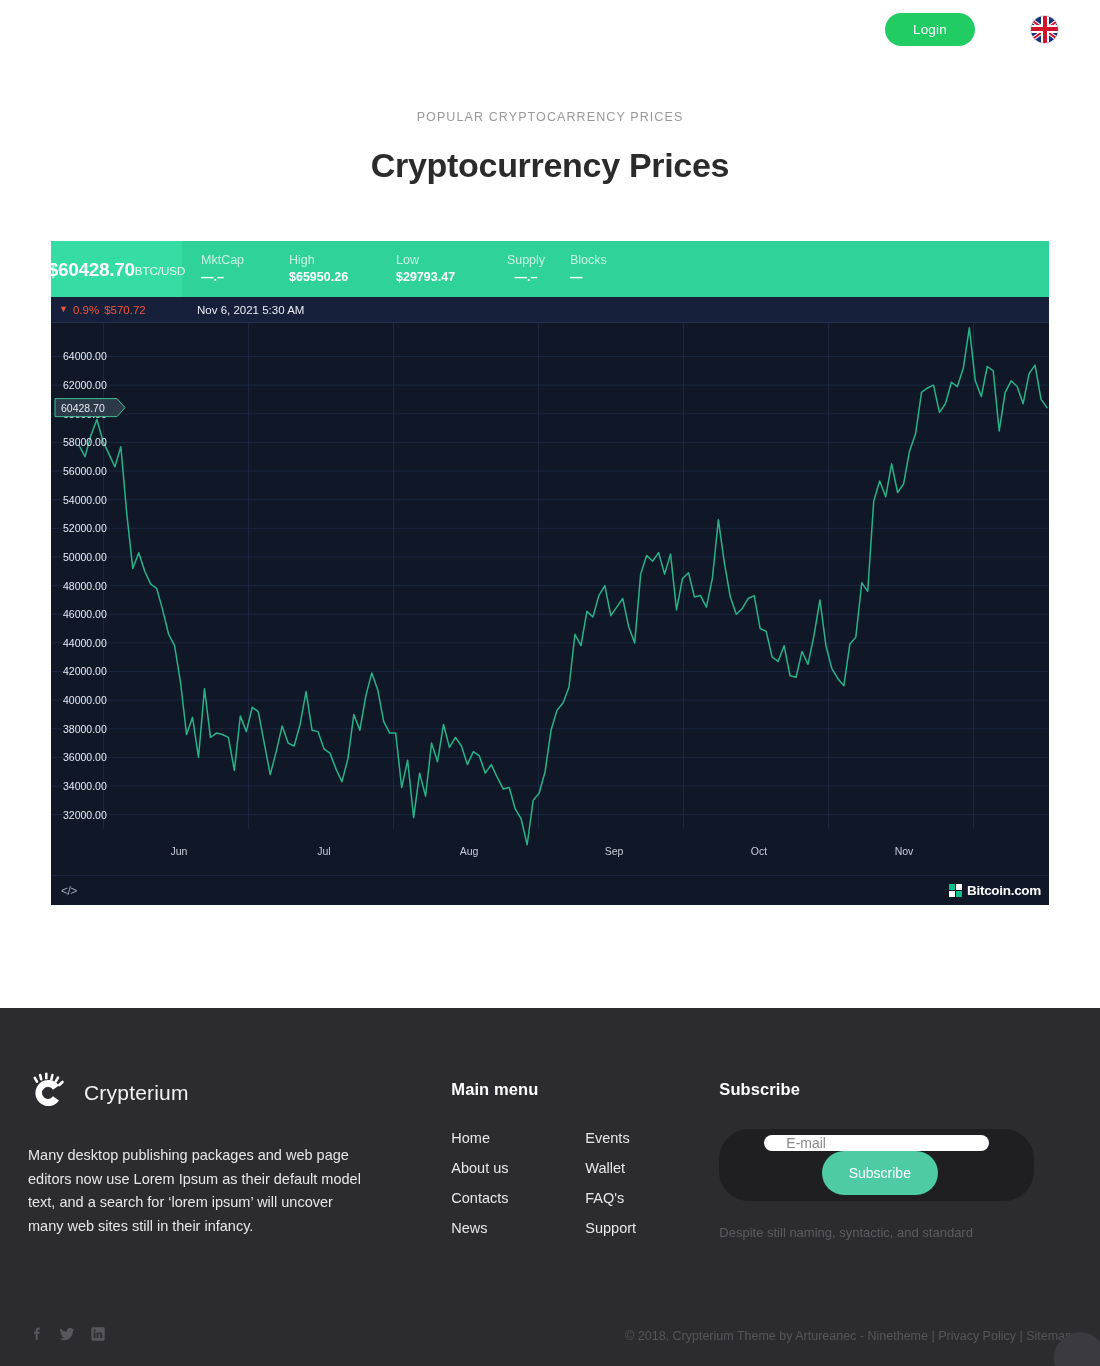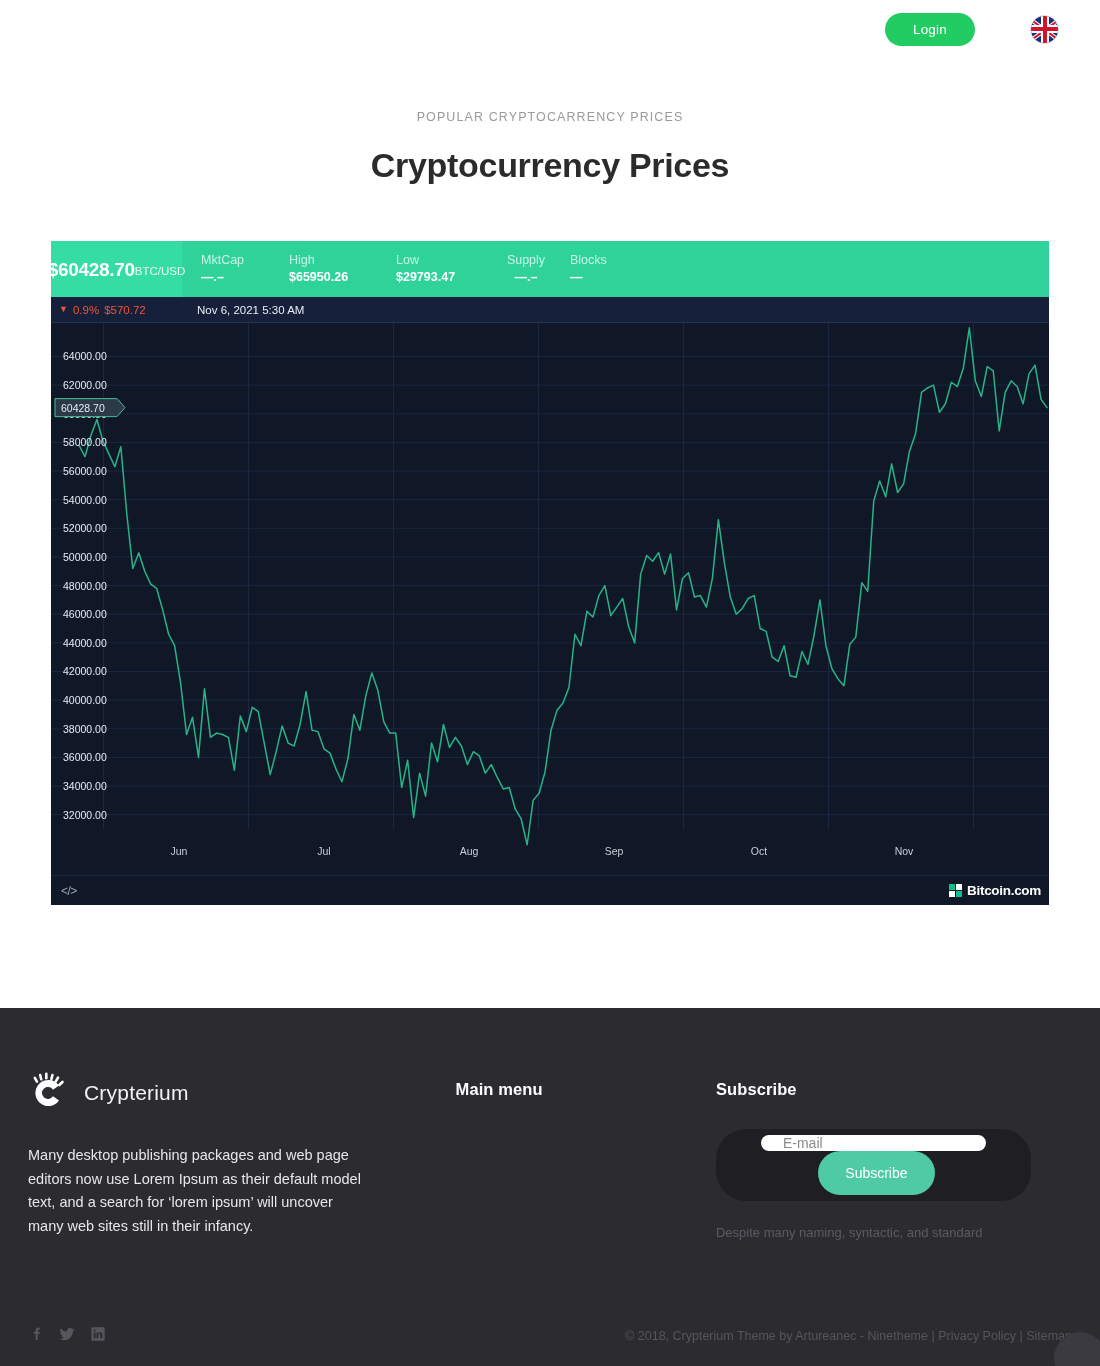--- a/index.html
+++ b/index.html
@@ -333,29 +333,43 @@
             </g>
           </svg>
         </span>
         <span class="brand-name">Crypterium</span>
       </div>
       <p class="brand-desc">Many desktop publishing packages and web page editors now use Lorem Ipsum as their default model text, and a search for ‘lorem ipsum’ will uncover many web sites still in their infancy.</p>
     </div>
 
     <div class="col-menu">
       <div class="col-title">Main menu</div>
+      <div class="menu-grid">
+        <div class="menu-list">
+          <a href="#">Home</a>
+          <a href="#">About us</a>
+          <a href="#">Contacts</a>
+          <a href="#">News</a>
+        </div>
+        <div class="menu-list">
+          <a href="#">Events</a>
+          <a href="#">Wallet</a>
+          <a href="#">FAQ's</a>
+          <a href="#">Support</a>
+        </div>
+      </div>
     </div>
 
     <div class="col-sub">
       <div class="col-title">Subscribe</div>
       <div class="sub-form">
         <input class="sub-input" type="text" placeholder="E-mail" style="">
         <button class="sub-btn">Subscribe</button>
       </div>
-      <div class="sub-note">Despite many naming, syntactic, and standard</div>
+      <div class="sub-note">Despite still naming, syntactic, and standard</div>
     </div>
   </div>
 
   <div class="footer-bottom">
     <div class="social">
       <a href="#">
         <svg width="16" height="16" viewBox="0 0 24 24">
             <path d="M14.5 8.5V6.8c0-.8.2-1.3 1.4-1.3h1.6V2.6C17.2 2.5 16.3 2.4 15.3 2.4c-2.2 0-3.7 1.3-3.7 3.8v2.3H9v3.2h2.6V21h3.1v-9.3h2.6l.4-3.2z"></path>
           </svg>
       </a>

